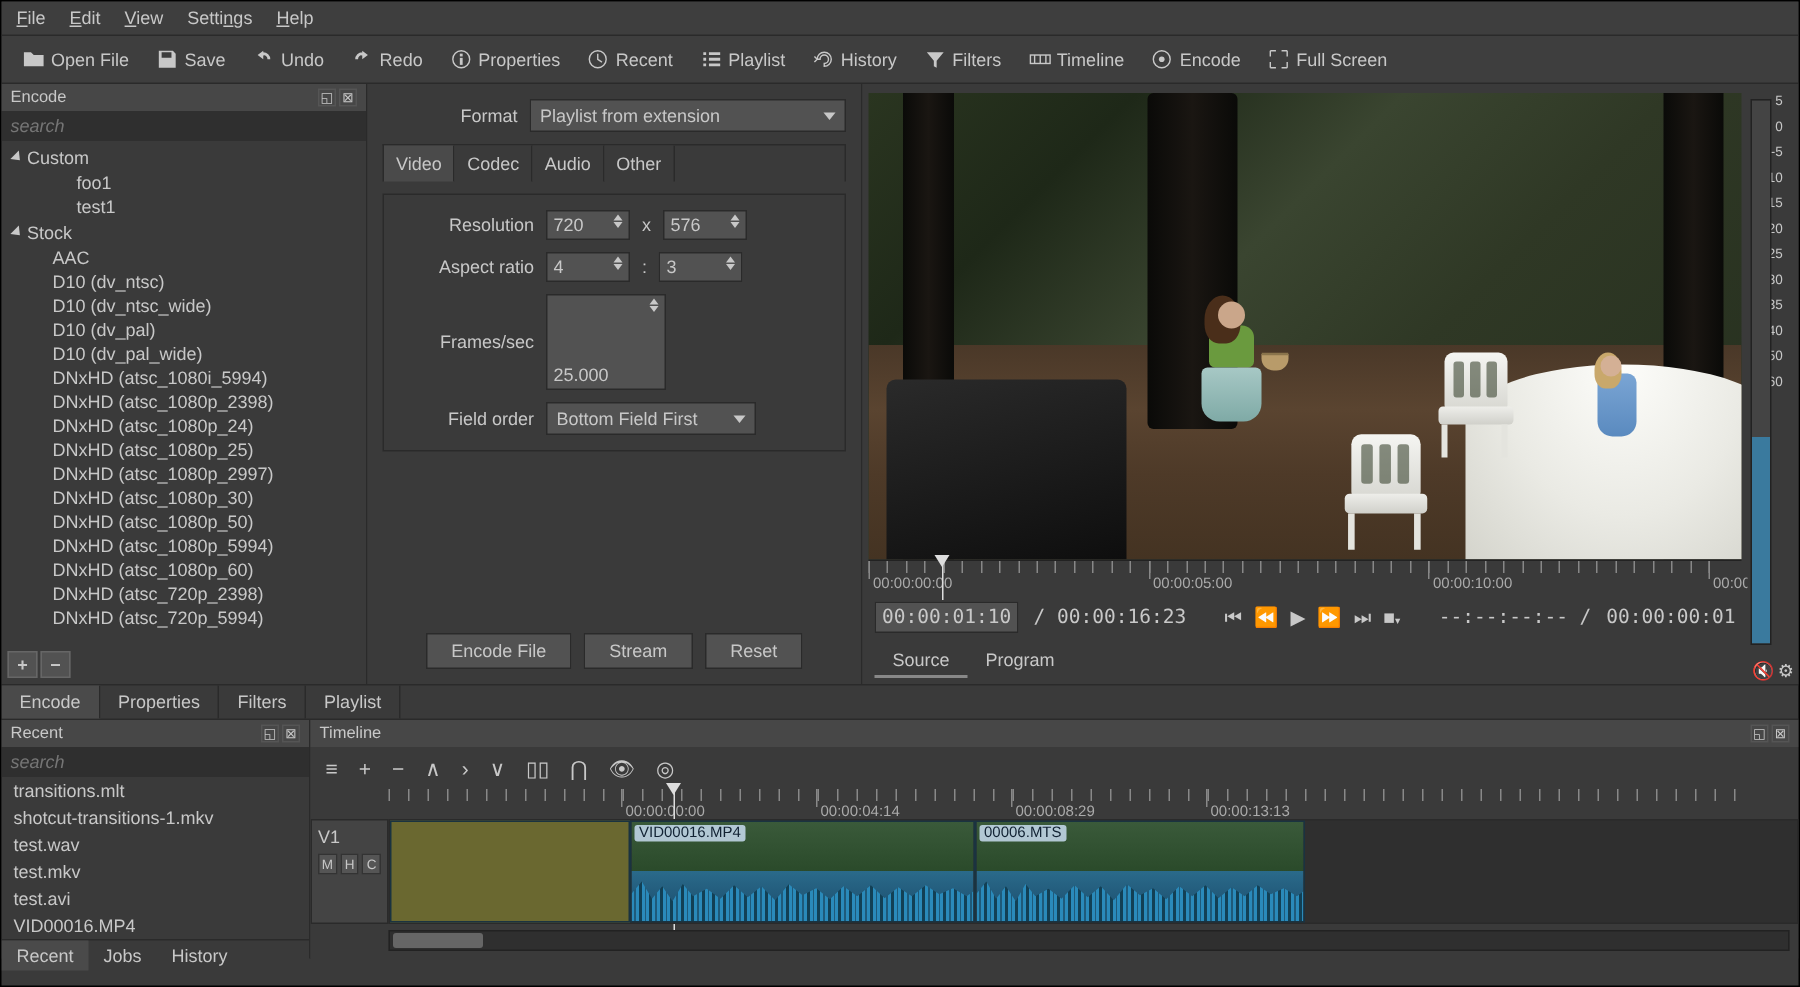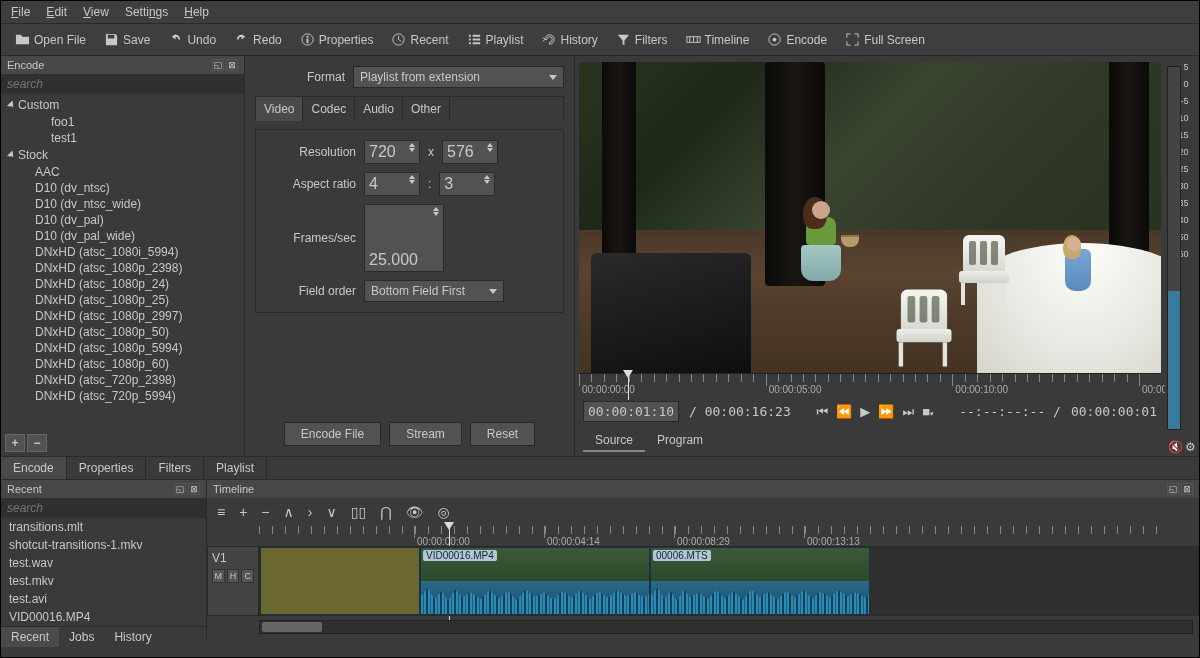--- a/index.html
+++ b/index.html
@@ -26,21 +26,21 @@
 .form-panel { width: 330px; background: #3a3a3a; border-right: 1px solid #2a2a2a; padding: 10px; display: flex; flex-direction: column; gap: 8px; }
 .form-row { display: flex; align-items: center; gap: 8px; }
 .form-row label { width: 90px; text-align: right; }
 .dropdown { flex: 1; background: #525252; border: 1px solid #2a2a2a; padding: 3px 6px; display: flex; justify-content: space-between; align-items: center; }
 .dropdown .caret { width: 0; height: 0; border-left: 4px solid transparent; border-right: 4px solid transparent; border-top: 5px solid #c8c8c8; }
 .form-tabs { display: flex; border: 1px solid #2a2a2a; border-bottom: none; }
 .form-tab { padding: 5px 8px; background: #3a3a3a; border-right: 1px solid #2a2a2a; cursor: default; }
 .form-tab.active { background: #4a4a4a; }
 .form-body { border: 1px solid #2a2a2a; padding: 10px; display: flex; flex-direction: column; gap: 8px; }
 .numfield { background: #525252; border: 1px solid #2a2a2a; padding: 2px 4px; width: 56px; display: flex; }
-.numfield input { background: transparent; border: none; color: #c8c8c8; width: 36px; font-size: 16px; }
+.numfield input { background: transparent; border: none; color: #c8c8c8; width: 36px; font-size: 12px; }
 .spinner { display: flex; flex-direction: column; gap: 1px; margin-left: auto; }
 .spinner div { width: 0; height: 0; border-left: 3px solid transparent; border-right: 3px solid transparent; }
 .spinner .up { border-bottom: 4px solid #c8c8c8; }
 .spinner .dn { border-top: 4px solid #c8c8c8; }
 .btnrow { display: flex; gap: 8px; margin-top: auto; justify-content: center; }
 .btn { background: #525252; border: 1px solid #2a2a2a; padding: 4px 16px; cursor: default; }
 .preview-panel { flex: 1; background: #3a3a3a; display: flex; }
 .preview-main { flex: 1; display: flex; flex-direction: column; }
 .preview-video { flex: 1; background: linear-gradient(135deg,#2a3520 0%,#1e2818 20%,#3a4530 40%,#2f3825 60%,#252f1e 100%); margin: 6px 4px 0 4px; position: relative; overflow: hidden; }
 .preview-scene { position: absolute; inset: 0; }
@@ -225,20 +225,21 @@
         <div class="tree-item">AAC</div>
         <div class="tree-item">D10 (dv_ntsc)</div>
         <div class="tree-item">D10 (dv_ntsc_wide)</div>
         <div class="tree-item">D10 (dv_pal)</div>
         <div class="tree-item">D10 (dv_pal_wide)</div>
         <div class="tree-item">DNxHD (atsc_1080i_5994)</div>
         <div class="tree-item">DNxHD (atsc_1080p_2398)</div>
         <div class="tree-item">DNxHD (atsc_1080p_24)</div>
         <div class="tree-item">DNxHD (atsc_1080p_25)</div>
         <div class="tree-item">DNxHD (atsc_1080p_2997)</div>
+        <div class="tree-item">DNxHD (atsc_1080p_30)</div>
         <div class="tree-item">DNxHD (atsc_1080p_50)</div>
         <div class="tree-item">DNxHD (atsc_1080p_5994)</div>
         <div class="tree-item">DNxHD (atsc_1080p_60)</div>
         <div class="tree-item">DNxHD (atsc_720p_2398)</div>
         <div class="tree-item">DNxHD (atsc_720p_5994)</div>
       </div>
     <div class="addremove">
       <div class="sqbtn">+</div>
       <div class="sqbtn">−</div>
     </div>

